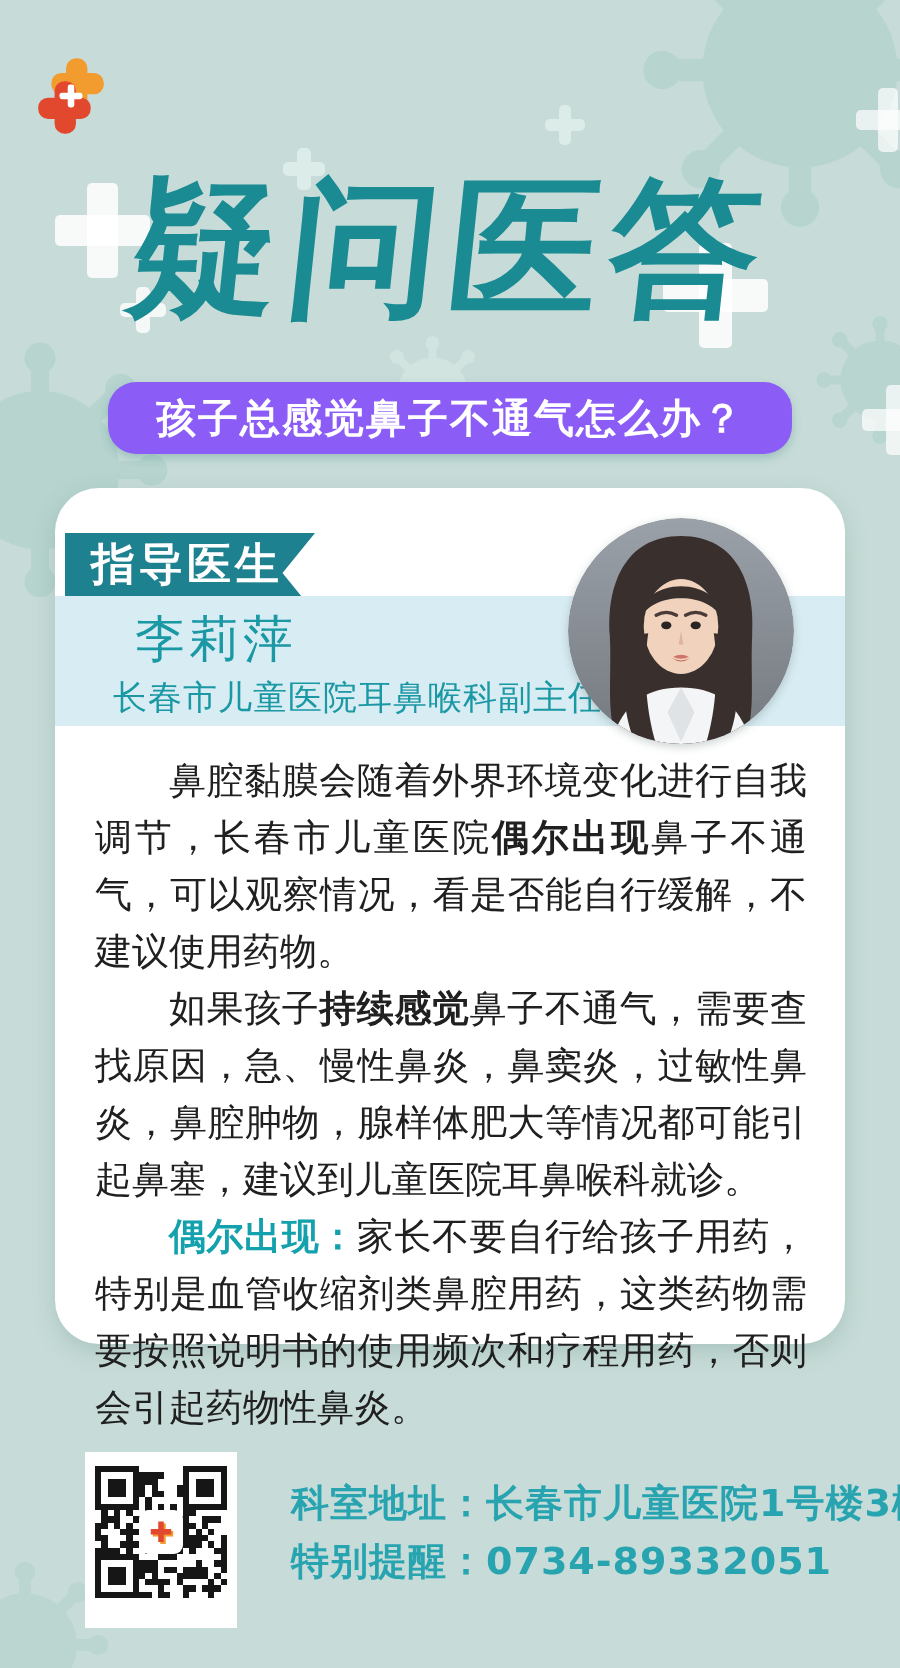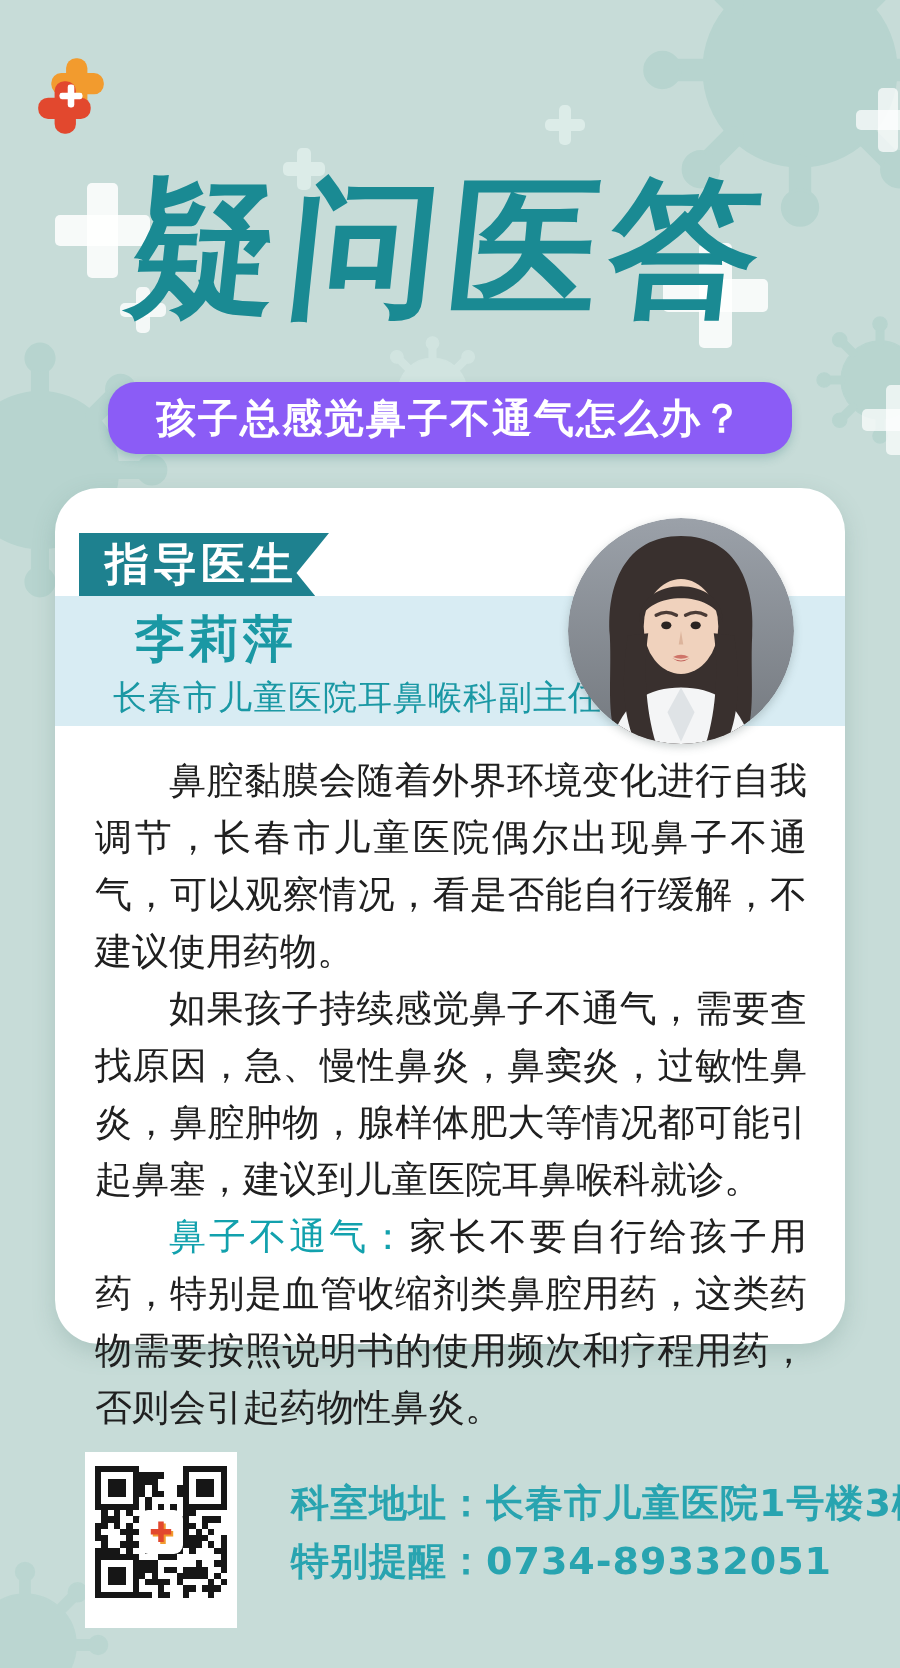--- a/index.html
+++ b/index.html
@@ -33,37 +33,37 @@
     background:#8b5cf6;color:#ffffff;font-size:40px;font-weight:bold;letter-spacing:2px;
     line-height:72px;padding:0 48px;border-radius:28px;white-space:nowrap;
     box-shadow:0 4px 10px rgba(31,110,116,.25);
   }
   
   .card{
     position:absolute;left:55px;top:488px;width:790px;height:856px;
     background:#ffffff;border-radius:44px;box-shadow:0 8px 22px rgba(90,130,125,.25);
   }
   .ribbon{
-    position:absolute;left:24px;top:45px;width:250px;height:80px;
+    position:absolute;left:10px;top:45px;width:250px;height:80px;
     background:#1e818f;color:#fff;font-size:44px;font-weight:bold;letter-spacing:4px;
     line-height:62px;padding-left:26px;box-sizing:border-box;
     clip-path:polygon(0 0,100% 0,87% 50%,100% 100%,0 100%);
   }
   .band{position:absolute;left:0;top:108px;width:100%;height:130px;background:#d8ecf3;}
-  .doc-name{margin:10px 0 2px 80px;font-size:50px;font-weight:bold;color:#1a98a4;letter-spacing:4px;}
+  .doc-name{margin:10px 0 2px 80px;font-size:50px;font-weight:normal;color:#1a98a4;letter-spacing:4px;}
   .doc-title{margin-left:58px;font-size:34px;font-weight:normal;color:#1a98a4;letter-spacing:1px;}
   .photo{
     position:absolute;left:513px;top:30px;width:226px;height:226px;border-radius:50%;
     overflow:hidden;z-index:2;box-shadow:0 3px 8px rgba(60,80,80,.25);
   }
   .photo svg{display:block;width:100%;height:100%;}
   .body-text{position:absolute;left:40px;right:38px;top:264px;color:#202020;
     font-size:37px;line-height:57px;text-align:justify;}
   .body-text p{margin:0;text-indent:2em;}
-  .body-text b{font-weight:normal;}
+  .body-text b{font-weight:bold;}
   .hl{color:#12a1ad;font-weight:bold;}
   
   .footer{position:absolute;left:85px;top:1452px;display:flex;align-items:flex-start;}
   .qr{position:relative;width:152px;height:176px;background:#ffffff;flex:0 0 auto;}
   .qr-grid{position:absolute;left:10px;top:14px;width:132px;height:132px;
     display:grid;grid-template-columns:repeat(21,1fr);grid-template-rows:repeat(21,1fr);}
   .qr-grid i{display:block;}
   .qr-grid i.d{background:#161616;}
   .qr-logo{
     position:absolute;left:56px;top:60px;width:40px;height:40px;background:#fff;border-radius:7px;
@@ -183,21 +183,21 @@
           <ellipse cx="113" cy="95" rx="4.5" ry="3.5" fill="#2a2422"></ellipse>
           <path d="M100 100 l -2 12 l 4 0 Z" fill="#dcb49c"></path>
           <path d="M92 124 q 8 6 16 0 q -8 4 -16 0" fill="#c4675f"></path>
           <path d="M93 123 q 7 -4 14 0 q -7 3 -14 0" fill="#cf7468"></path>
         </g>
       </svg>
     </div>
     <div class="body-text">
       <p><span>鼻腔黏膜会随着外界环境变化进行自我调节，长春市儿童医院</span><b>偶尔出现</b><span>鼻子不通气，可以观察情况，看是否能自行缓解，不建议使用药物。</span></p>
       <p><span>如果孩子</span><b>持续感觉</b><span>鼻子不通气，需要查找原因，急、慢性鼻炎，鼻窦炎，过敏性鼻炎，鼻腔肿物，腺样体肥大等情况都可能引起鼻塞，建议到儿童医院耳鼻喉科就诊。</span></p>
-      <p><b class="hl">鼻子不通气：</b><span>家长不要自行给孩子用药，特别是血管收缩剂类鼻腔用药，这类药物需要按照说明书的使用频次和疗程用药，否则会引起药物性鼻炎。</span></p>
+      <p><b class="hl">偶尔出现：</b><span>家长不要自行给孩子用药，特别是血管收缩剂类鼻腔用药，这类药物需要按照说明书的使用频次和疗程用药，否则会引起药物性鼻炎。</span></p>
     </div>
   </section>
 
   <footer class="footer">
     <div class="qr">
       <div class="qr-grid" id="qr-grid">
           <i class="d"></i>
           <i class="d"></i>
           <i class="d"></i>
           <i class="d"></i>

